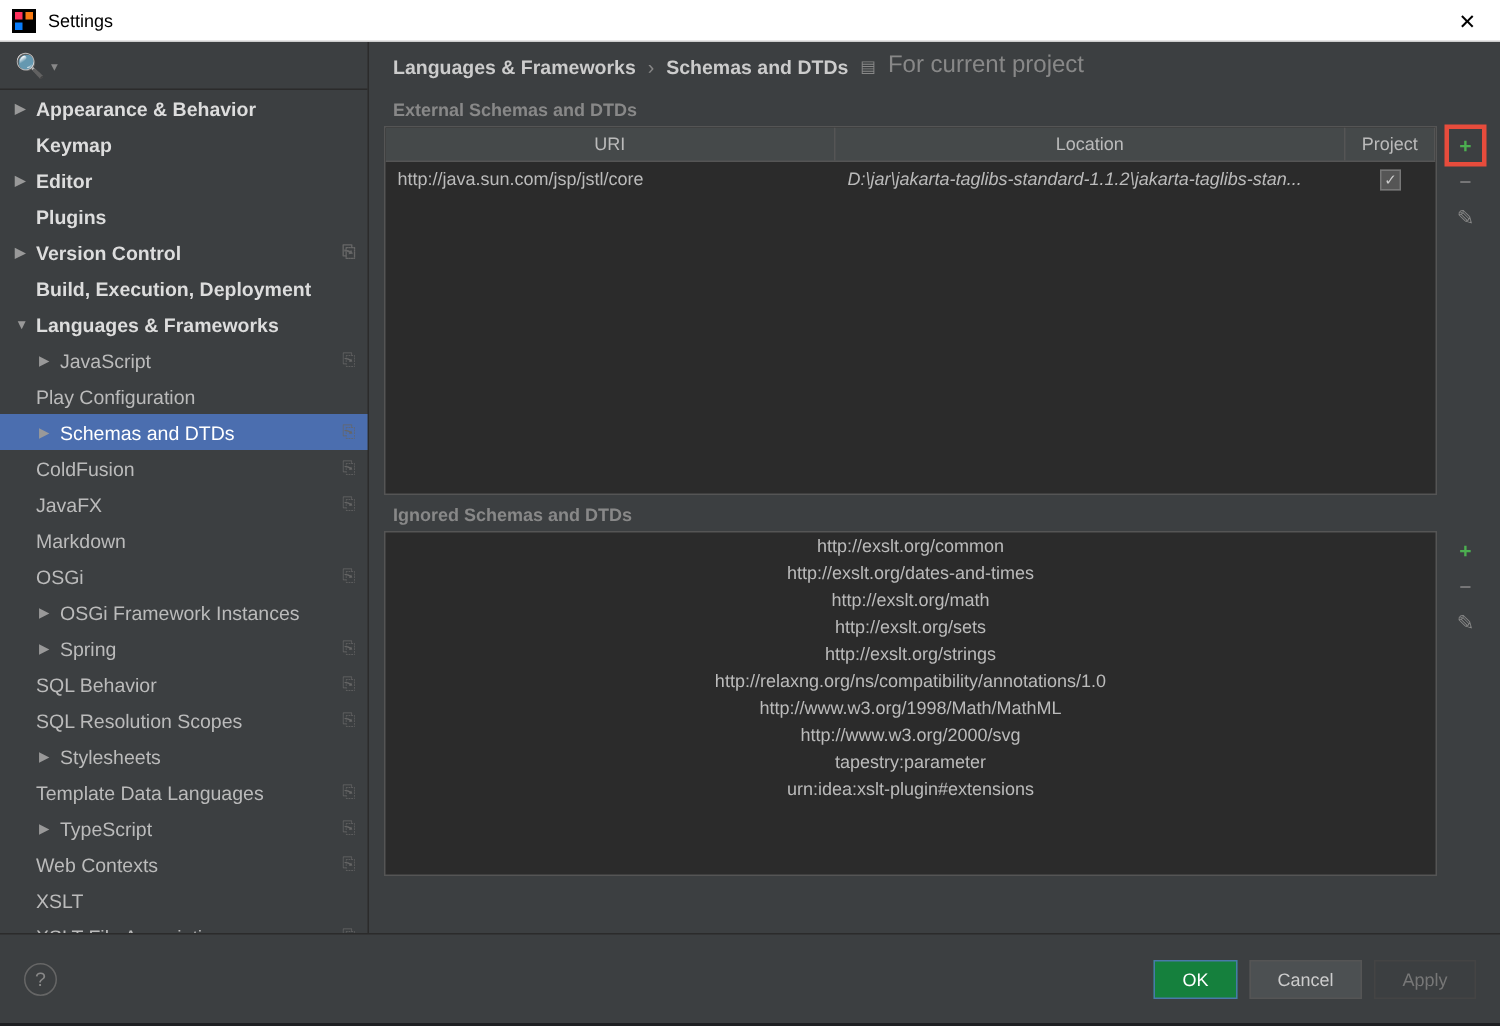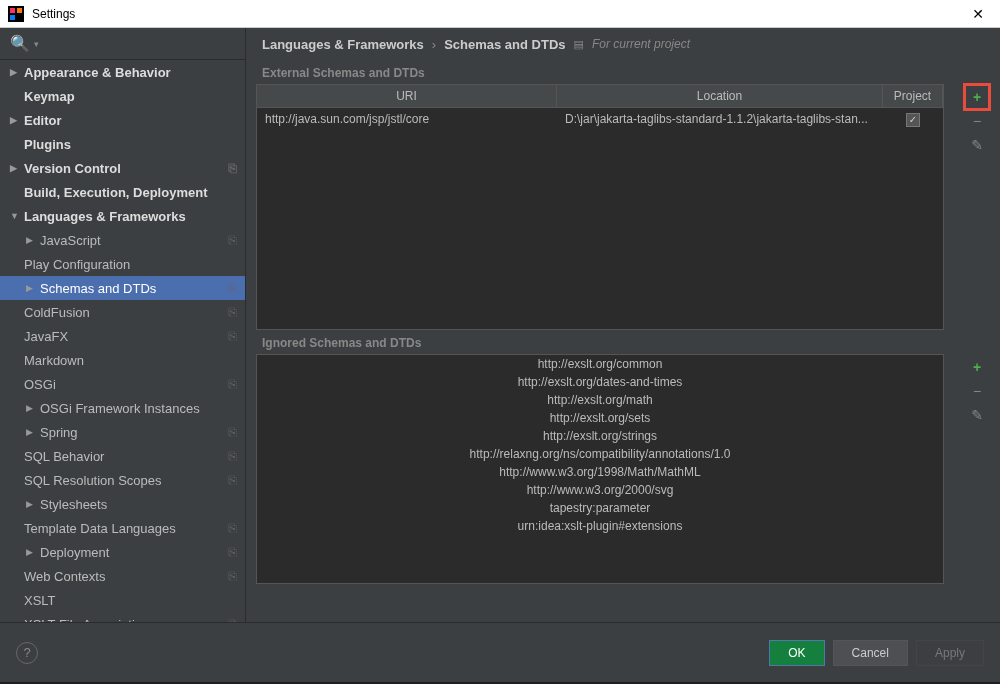--- a/index.html
+++ b/index.html
@@ -28,36 +28,36 @@
 .tree-item .label { flex: 1; }
 .tree-item .badge { color: #666; margin-right: 8px; font-size: 11px; }
 .indent-1 { padding-left: 26px; }
 .indent-2 { }
 
 .content { flex: 1; background: #3c3f41; display: flex; flex-direction: column; padding: 0 10px; }
 .breadcrumb { height: 32px; display: flex; align-items: center; font-size: 13px; color: #bbb; gap: 8px; padding-left: 6px; }
 .breadcrumb .crumb { font-weight: 600; color: #ccc; }
 .breadcrumb .sep { color: #888; }
 .breadcrumb .scope-icon { color: #888; font-size: 11px; }
-.breadcrumb .scope { color: #888; font-size: 12px; font-style: italic; }
+.breadcrumb .scope { color: #888; font-size: 16px; }
 
 .section-label { font-size: 12px; color: #888; margin: 6px 0 4px 6px; font-weight: bold; }
 
-.panel-row { display: flex; gap: 22px; }
+.panel-row { display: flex; gap: 8px; }
 .panel-highlight { border: 3px solid #e74c3c; }
 .table-panel { flex: 1; background: #2b2b2b; border: 1px solid #555; height: 246px; overflow: hidden; }
 .table-header { display: flex; background: #45494a; border-bottom: 1px solid #555; }
 .th { font-size: 12px; color: #bbb; padding: 4px 8px; text-align: center; border-right: 1px solid #555; }
 .th.uri { flex: 0 0 300px; }
 .th.loc { flex: 1; }
 .th.proj { flex: 0 0 60px; text-align: center; }
 .table-body .tr { display: flex; font-size: 12px; color: #bbb; padding: 2px 0; }
 .td { padding: 2px 8px; overflow: hidden; text-overflow: ellipsis; white-space: nowrap; }
 .td.uri { flex: 0 0 300px; }
-.td.loc { flex: 1; }
+.td.loc { flex: 1; font-style: italic; }
 .td.proj { flex: 0 0 60px; text-align: center; }
 .checkbox { width: 14px; height: 14px; border: 1px solid #777; background: #555; display: inline-flex; align-items: center; justify-content: center; font-size: 10px; color: #ccc; }
 
 .side-buttons { display: flex; flex-direction: column; gap: 2px; padding-top: 2px; width: 24px; }
 .side-btn { width: 22px; height: 22px; display: flex; align-items: center; justify-content: center; color: #888; cursor: pointer; font-size: 14px; }
 .side-btn.add { color: #4caf50; font-weight: bold; }
 .side-btn.add.highlight { outline: 3px solid #e74c3c; }
 
 .list-panel { flex: 1; background: #2b2b2b; border: 1px solid #555; height: 230px; overflow-y: auto; text-align: center; }
 .list-item { font-size: 12px; color: #bbb; padding: 2px 10px; cursor: pointer; }
@@ -175,21 +175,21 @@
           <span class="arrow">▶</span>
           <span class="label">Stylesheets</span>
         </div>
         <div class="tree-item indent-2">
           <span class="arrow"></span>
           <span class="label">Template Data Languages</span>
           <span class="badge">⎘</span>
         </div>
         <div class="tree-item indent-1">
           <span class="arrow">▶</span>
-          <span class="label">Deployment</span>
+          <span class="label">TypeScript</span>
           <span class="badge">⎘</span>
         </div>
         <div class="tree-item indent-2">
           <span class="arrow"></span>
           <span class="label">Web Contexts</span>
           <span class="badge">⎘</span>
         </div>
         <div class="tree-item indent-2">
           <span class="arrow"></span>
           <span class="label">XSLT</span>

